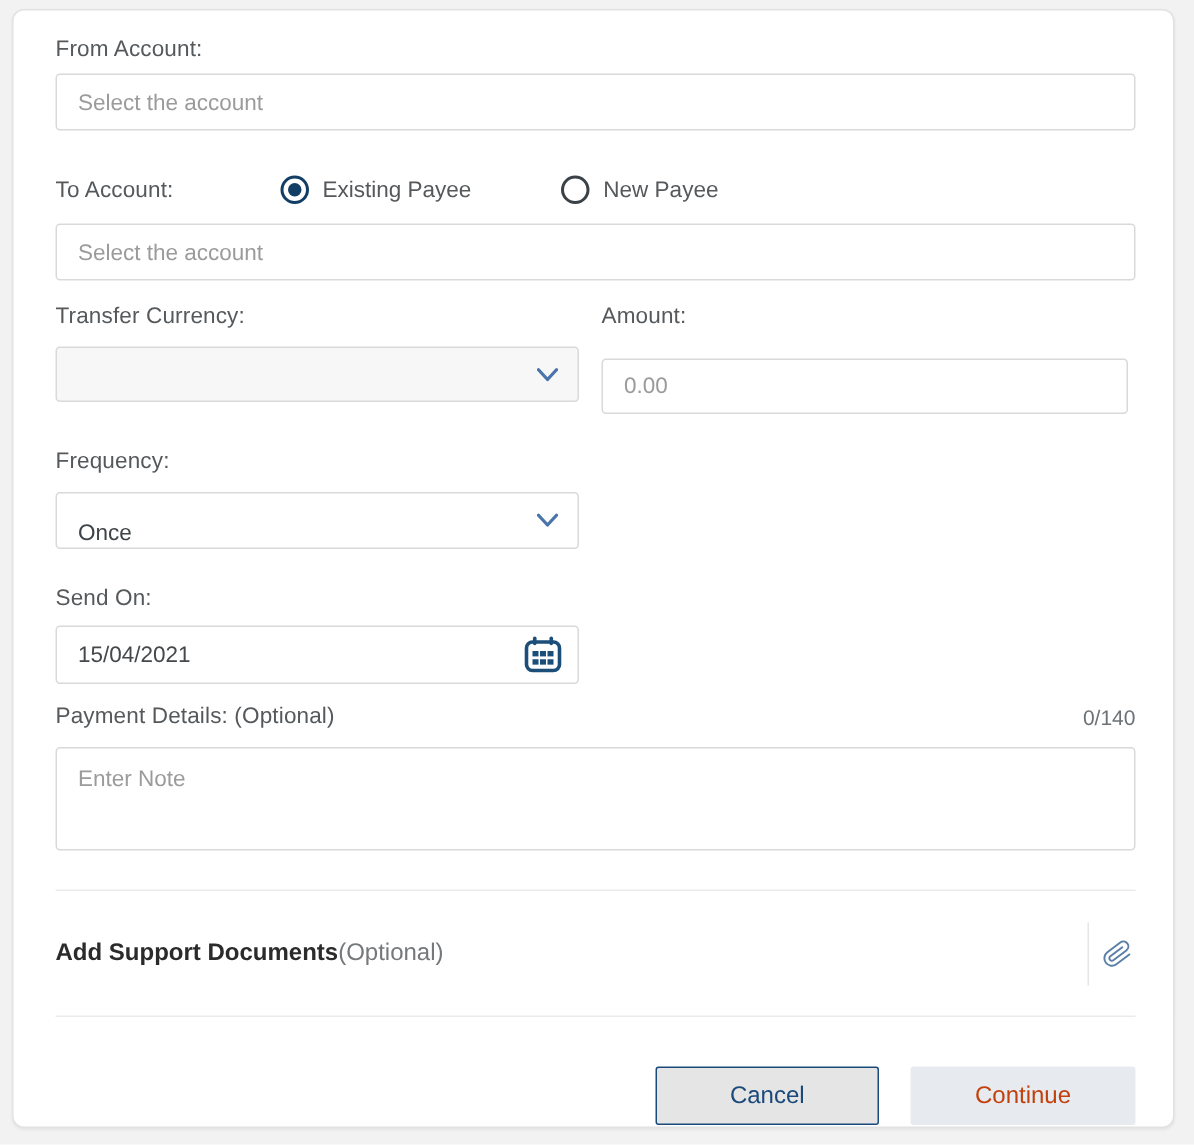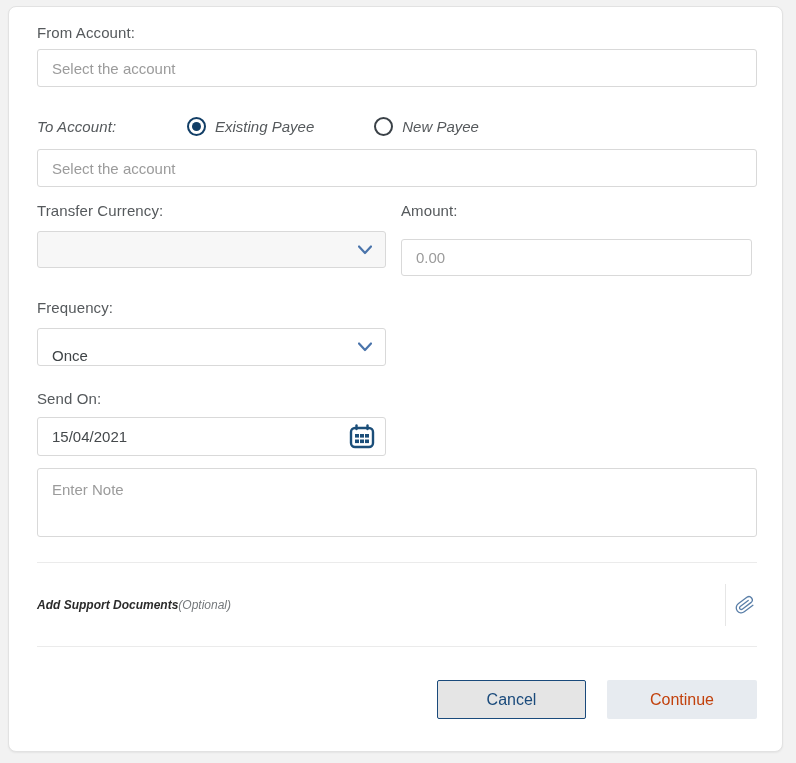--- a/index.html
+++ b/index.html
@@ -41,21 +41,20 @@
   .text-input::placeholder { color: #9b9b9b; opacity: 1; }
 
   .row-from-label { margin-top: 17px; }
   .input-from { margin-top: 8px; }
 
   .to-row {
     margin-top: 26px;
     display: flex;
     align-items: center;
     height: 26px;
-    font-style: italic;
   }
   .to-row .label { width: 150px; }
   .radio-option { display: flex; align-items: center; cursor: pointer; }
   .radio-option + .radio-option { margin-left: 60px; }
   .radio-circle {
     width: 19px; height: 19px;
     border-radius: 50%;
     border: 2px solid #3a4147;
     display: inline-block;
     position: relative;
@@ -145,21 +144,21 @@
   .divider { border: none; border-top: 1px solid #ebebeb; height: 0; }
   .divider-1 { margin-top: 21px; }
   .divider-2 { margin-top: 0; }
 
   .support-row {
     height: 83px;
     display: flex;
     align-items: center;
     justify-content: space-between;
   }
-  .support-label { font-size: 12px; font-style: italic; }
+  .support-label { font-size: 16px; }
   .support-label .bold { font-weight: bold; color: #2b2b2b; }
   .support-label .optional { color: #75797c; }
   .attach-btn {
     width: 32px; height: 42px;
     border: none;
     border-left: 1px solid #e6e6e6;
     background: none;
     cursor: pointer;
     display: flex; align-items: center; justify-content: center;
     padding: 0 0 0 6px;
@@ -251,20 +250,24 @@
           <rect x="6" y="10" width="4" height="3.6" fill="#1b4e79"></rect>
           <rect x="11" y="10" width="4" height="3.6" fill="#1b4e79"></rect>
           <rect x="16" y="10" width="4" height="3.6" fill="#1b4e79"></rect>
           <rect x="6" y="15.5" width="4" height="3.6" fill="#1b4e79"></rect>
           <rect x="11" y="15.5" width="4" height="3.6" fill="#1b4e79"></rect>
           <rect x="16" y="15.5" width="4" height="3.6" fill="#1b4e79"></rect>
         </svg>
       </button>
     </div>
 
+    <div class="details-row">
+      <span class="label">Payment Details: (Optional)</span>
+      <span class="char-counter">0/140</span>
+    </div>
     <textarea class="note-area" placeholder="Enter Note" style=""></textarea>
 
     <hr class="divider divider-1">
 
     <div class="support-row">
       <span class="support-label"><span class="bold">Add Support Documents</span><span class="optional">(Optional)</span></span>
       <button class="attach-btn">
         <svg width="20" height="24" viewBox="0 0 24 24" style="transform: rotate(8deg);">
           <path d="M21.44 11.05l-9.19 9.19a6 6 0 0 1-8.49-8.49l9.19-9.19a4 4 0 0 1 5.66 5.66l-9.2 9.19a2 2 0 0 1-2.83-2.83l8.49-8.48" fill="none" stroke="#5a7fa8" stroke-width="1.6" stroke-linecap="round" stroke-linejoin="round"></path>
         </svg>

